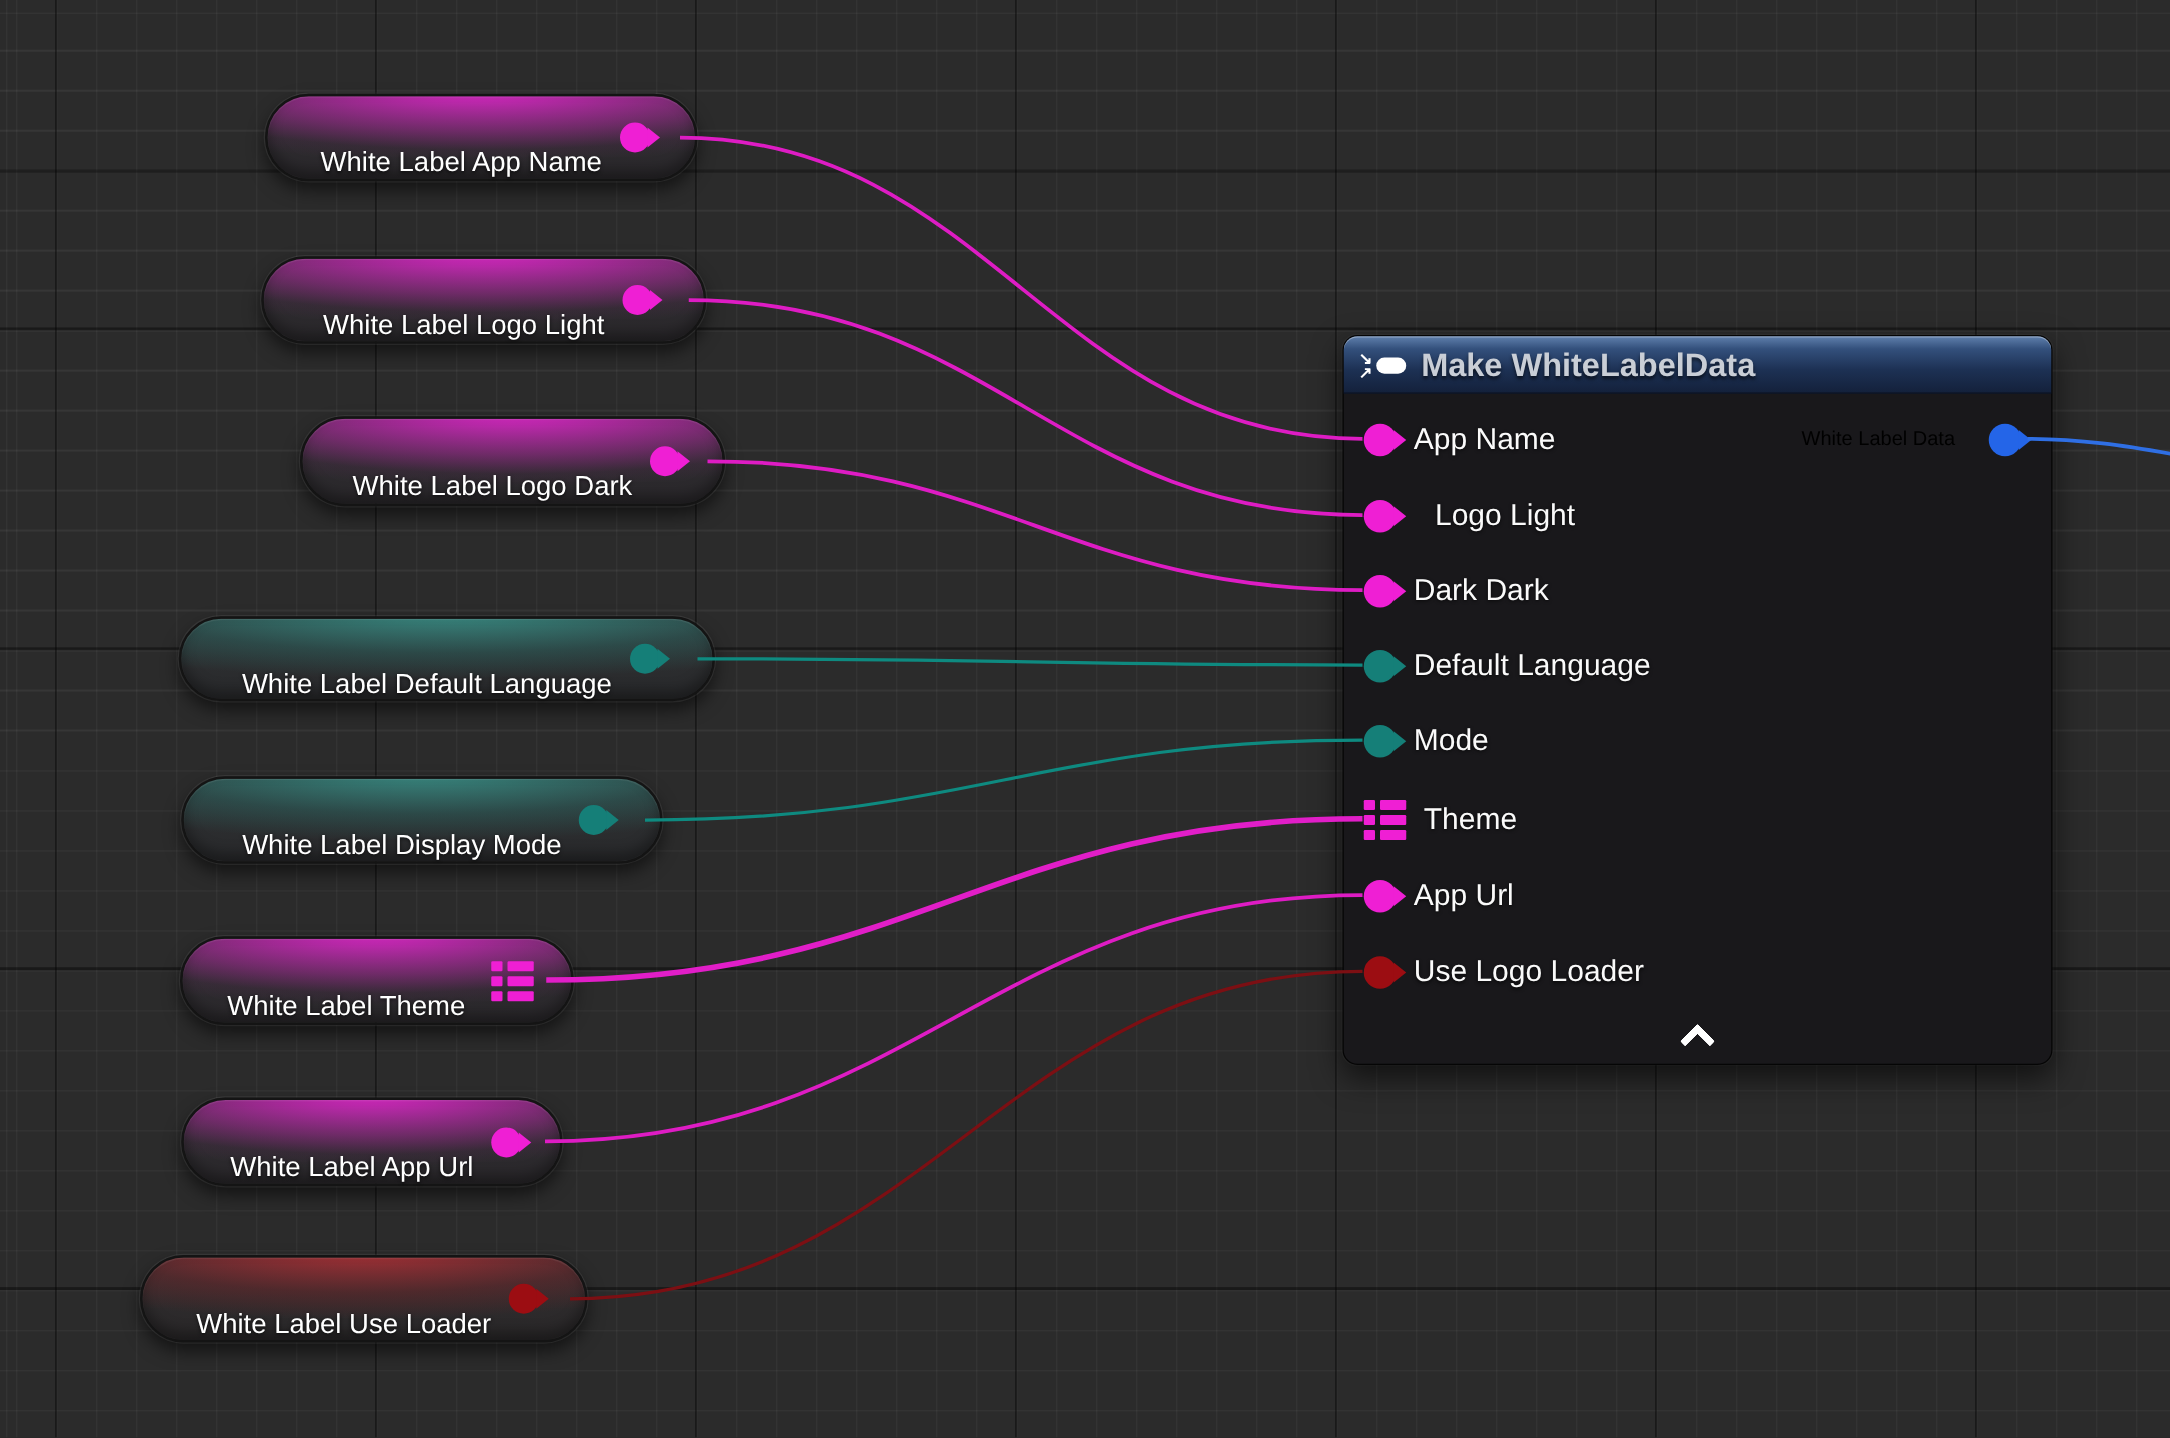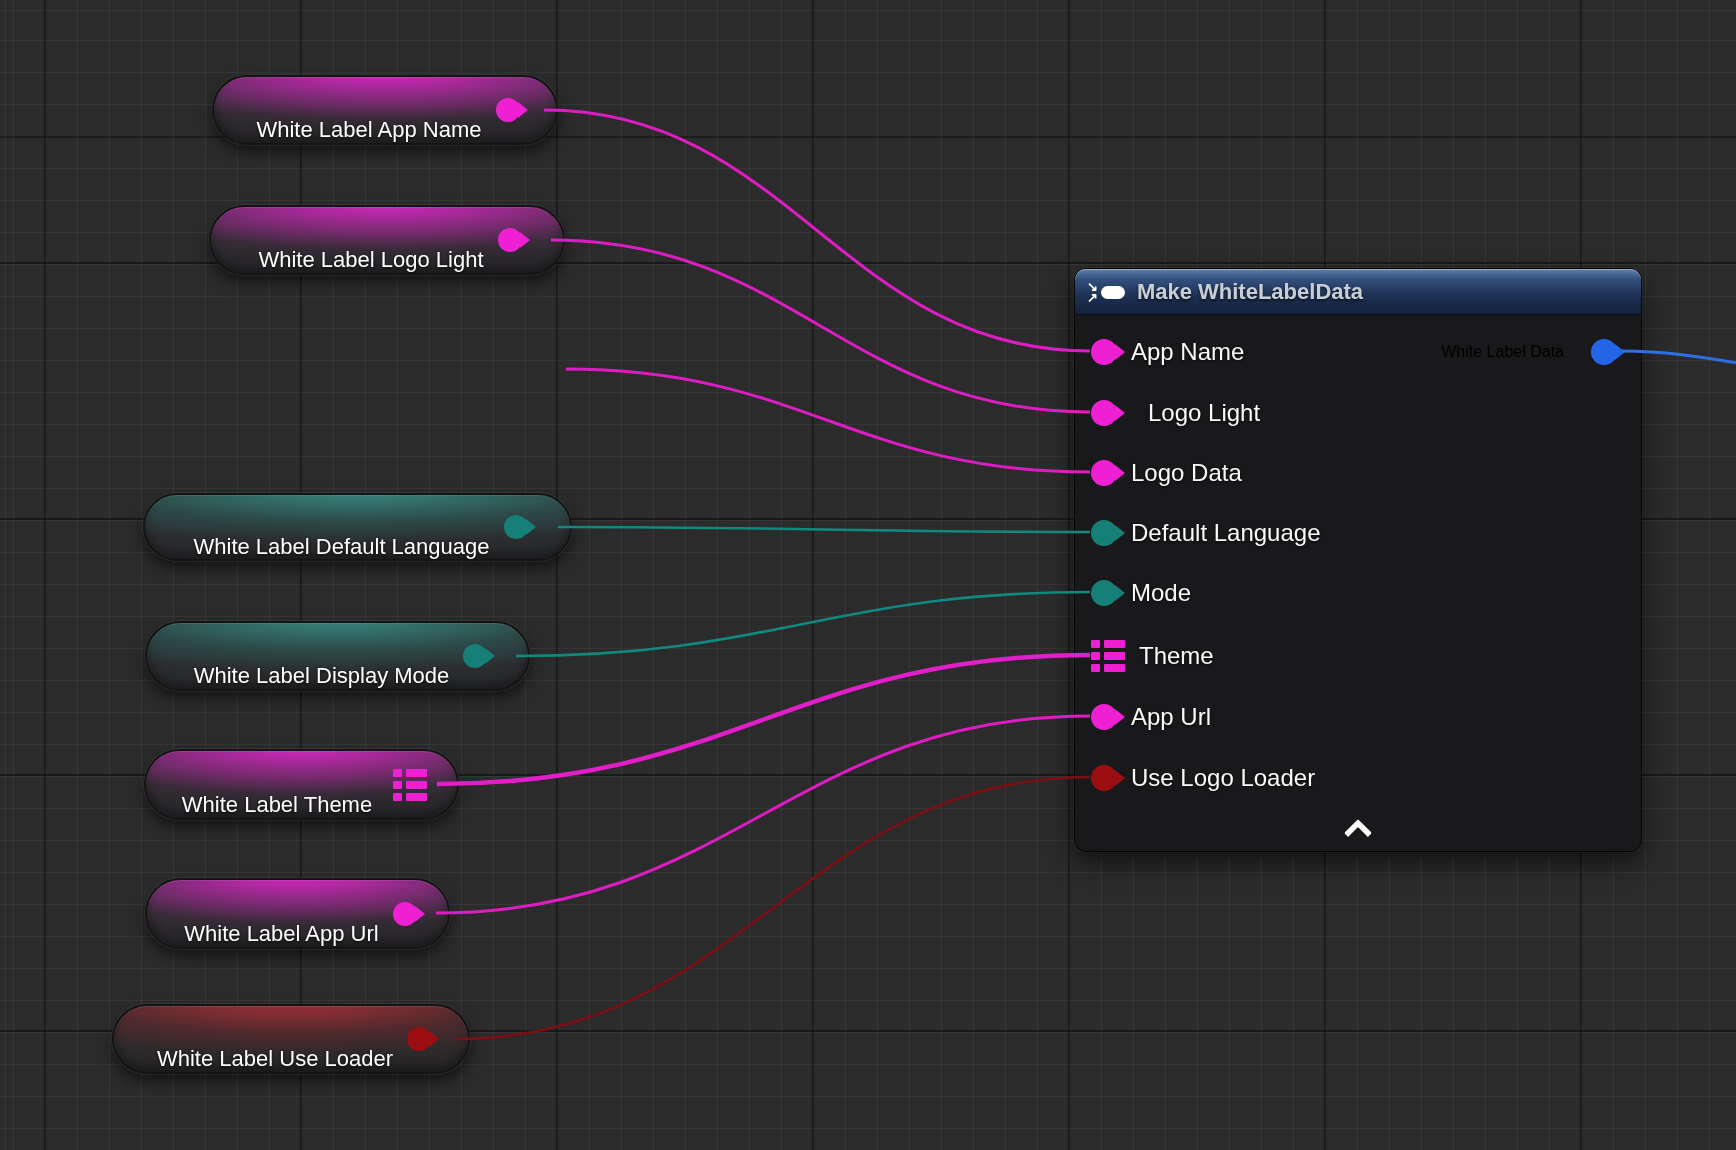--- a/index.html
+++ b/index.html
@@ -57,21 +57,21 @@
     position:absolute;left:1074px;top:268px;width:568px;height:584px;box-sizing:border-box;
     background:#19181b;border:1px solid #050505;border-radius:12px;
     box-shadow:0 10px 24px rgba(0,0,0,.6), 0 0 0 1px rgba(255,255,255,.04);
   }
   .make-header{
     position:absolute;left:0;top:0;right:0;height:46px;display:flex;align-items:center;
     border-radius:11px 11px 0 0;padding:0 12px;box-sizing:border-box;gap:12px;
     background:linear-gradient(180deg,#5f80ad 0%,#33507c 22%,#1d3154 58%,#13203a 100%);
     box-shadow:inset 0 1px 0 rgba(255,255,255,.35), inset 0 -1px 0 rgba(0,0,0,.5);
   }
-  .make-title{color:#c9ced6;font-size:22px;font-weight:700;white-space:nowrap;
+  .make-title{color:#c9ced6;font-size:26px;font-weight:700;white-space:nowrap;
     text-shadow:0 2px 3px rgba(0,0,0,.6);}
   .make-icon{display:flex;align-items:center;gap:3px;flex:none;}
   .make-icon .arrows{display:flex;flex-direction:column;color:#fff;font-size:13px;
     font-weight:700;line-height:11px;}
   .make-icon .pill{width:24px;height:13px;border-radius:7px;background:#fff;display:block;}
 
   .pin-row{position:absolute;left:16px;height:34px;display:flex;align-items:center;gap:14px;}
   .pin-row .plabel{color:#fafafa;font-size:24px;white-space:nowrap;
     text-shadow:0 1px 3px rgba(0,0,0,.7);}
   .out-row{position:absolute;right:24px;height:34px;display:flex;align-items:center;gap:27px;}
@@ -112,20 +112,24 @@
   <div class="getter glow-magenta" style="left:212px;top:75px;width:346px;height:70px;">
     <span class="glabel">White Label App Name</span>
     <span class="pin small"></span>
   </div>
 
   <div class="getter glow-magenta" style="left:209px;top:205px;width:356px;height:70px;">
     <span class="glabel">White Label Logo Light</span>
     <span class="pin small"></span>
   </div>
 
+  <div class="getter glow-magenta" style="left:240px;top:333px;width:340px;height:72px;">
+    <span class="glabel">White Label Logo Dark</span>
+    <span class="pin small"></span>
+  </div>
 
   <div class="getter glow-teal" style="left:143px;top:493px;width:429px;height:68px;">
     <span class="glabel">White Label Default Language</span>
     <span class="pin small teal"></span>
   </div>
 
   <div class="getter glow-teal" style="left:145px;top:621px;width:385px;height:70px;">
     <span class="glabel">White Label Display Mode</span>
     <span class="pin small teal"></span>
   </div>
@@ -167,21 +171,21 @@
     <div class="pin-row" style="top:66px;">
       <span class="pin"></span>
       <span class="plabel">App Name</span>
     </div>
     <div class="pin-row" style="top:127px;gap:31px;">
       <span class="pin"></span>
       <span class="plabel">Logo Light</span>
     </div>
     <div class="pin-row" style="top:187px;">
       <span class="pin"></span>
-      <span class="plabel">Logo Data</span>
+      <span class="plabel">Dark Dark</span>
     </div>
     <div class="pin-row" style="top:247px;">
       <span class="pin teal"></span>
       <span class="plabel">Default Language</span>
     </div>
     <div class="pin-row" style="top:307px;">
       <span class="pin teal"></span>
       <span class="plabel">Mode</span>
     </div>
     <div class="pin-row" style="top:370px;">

